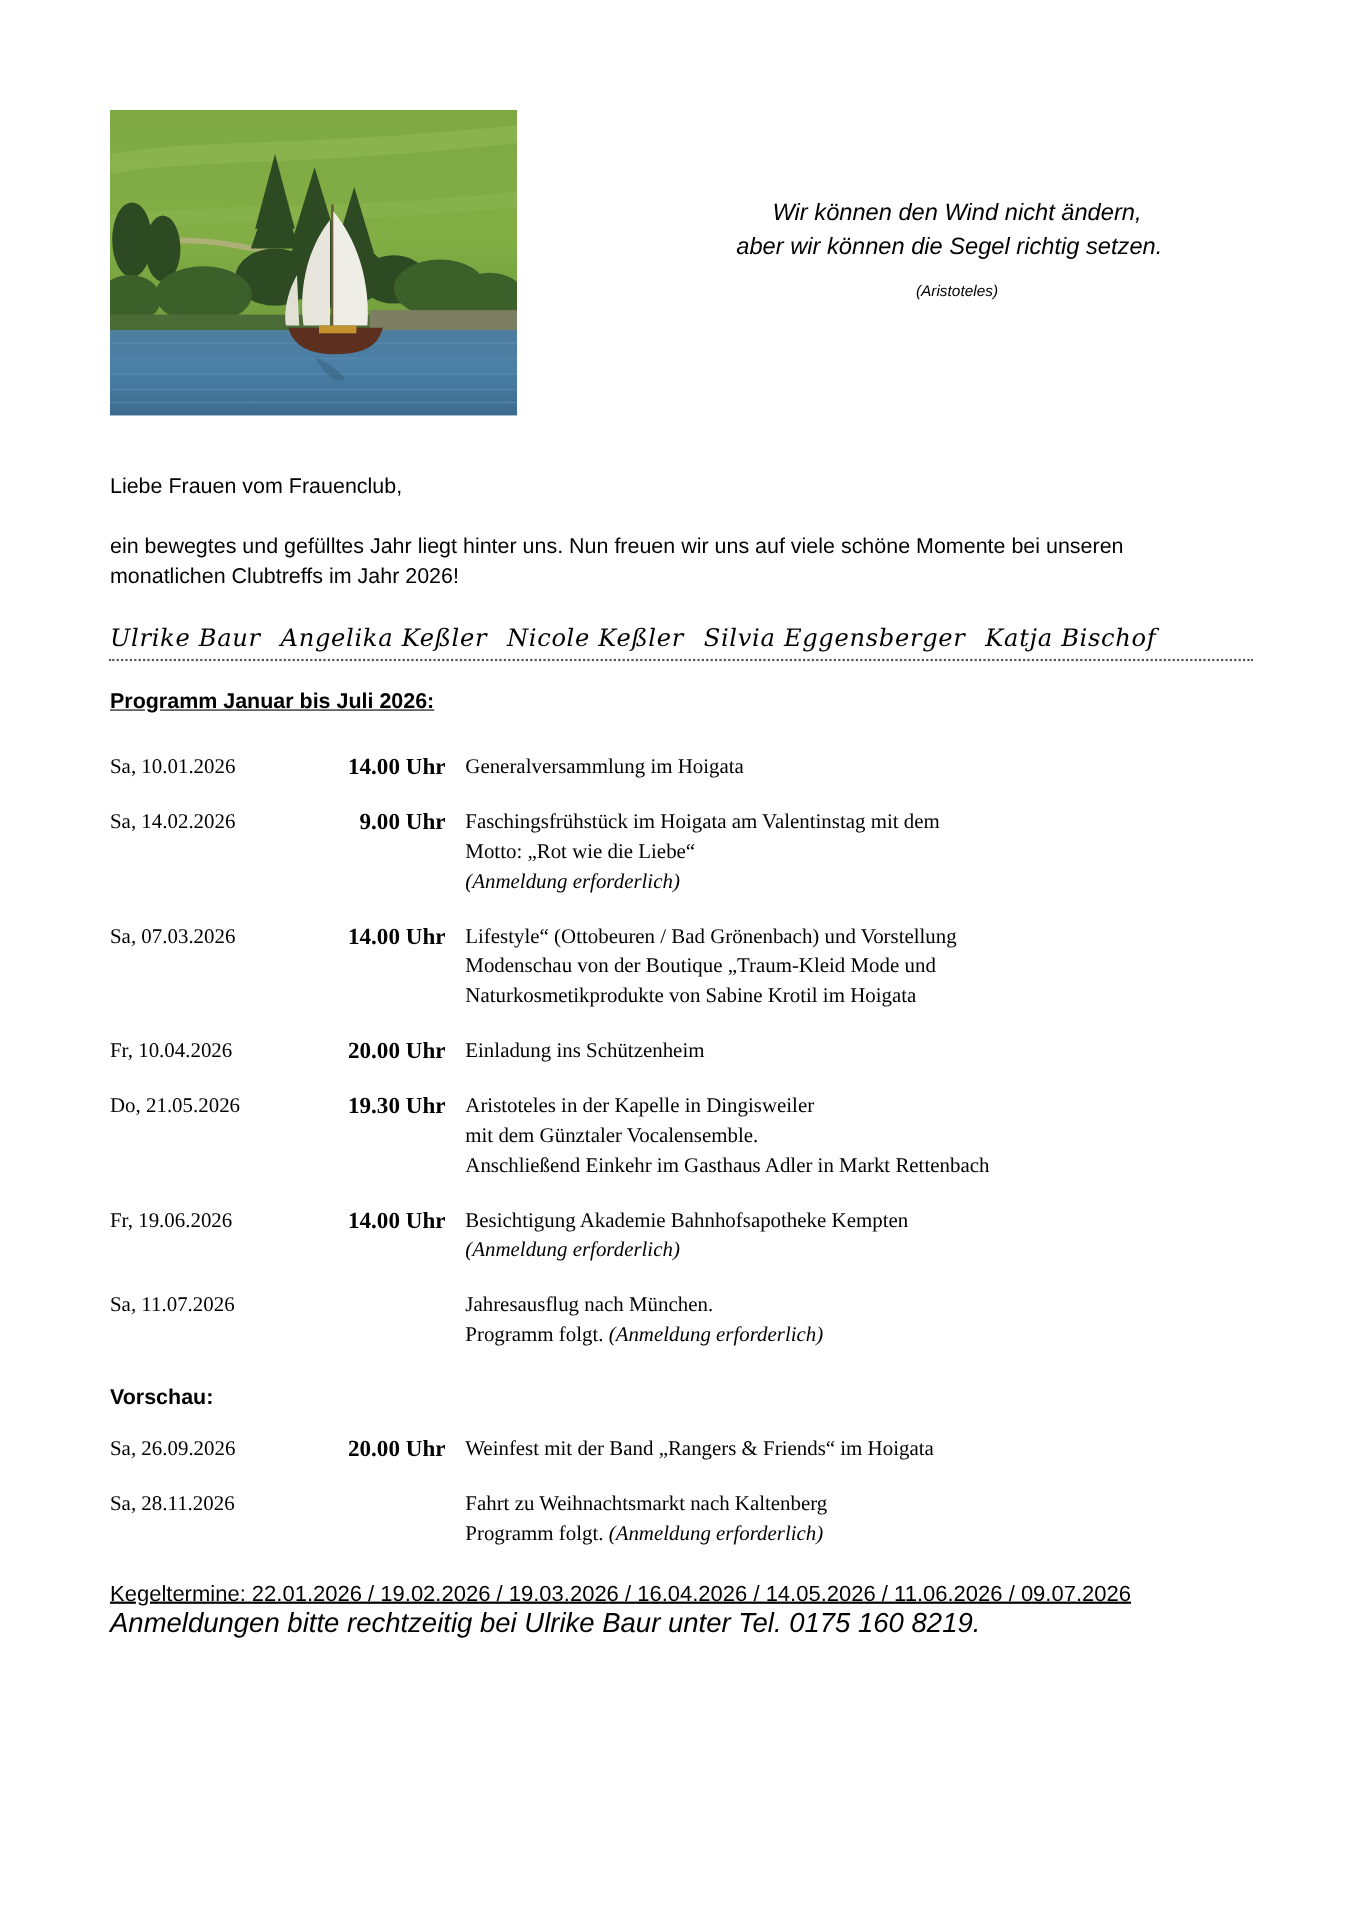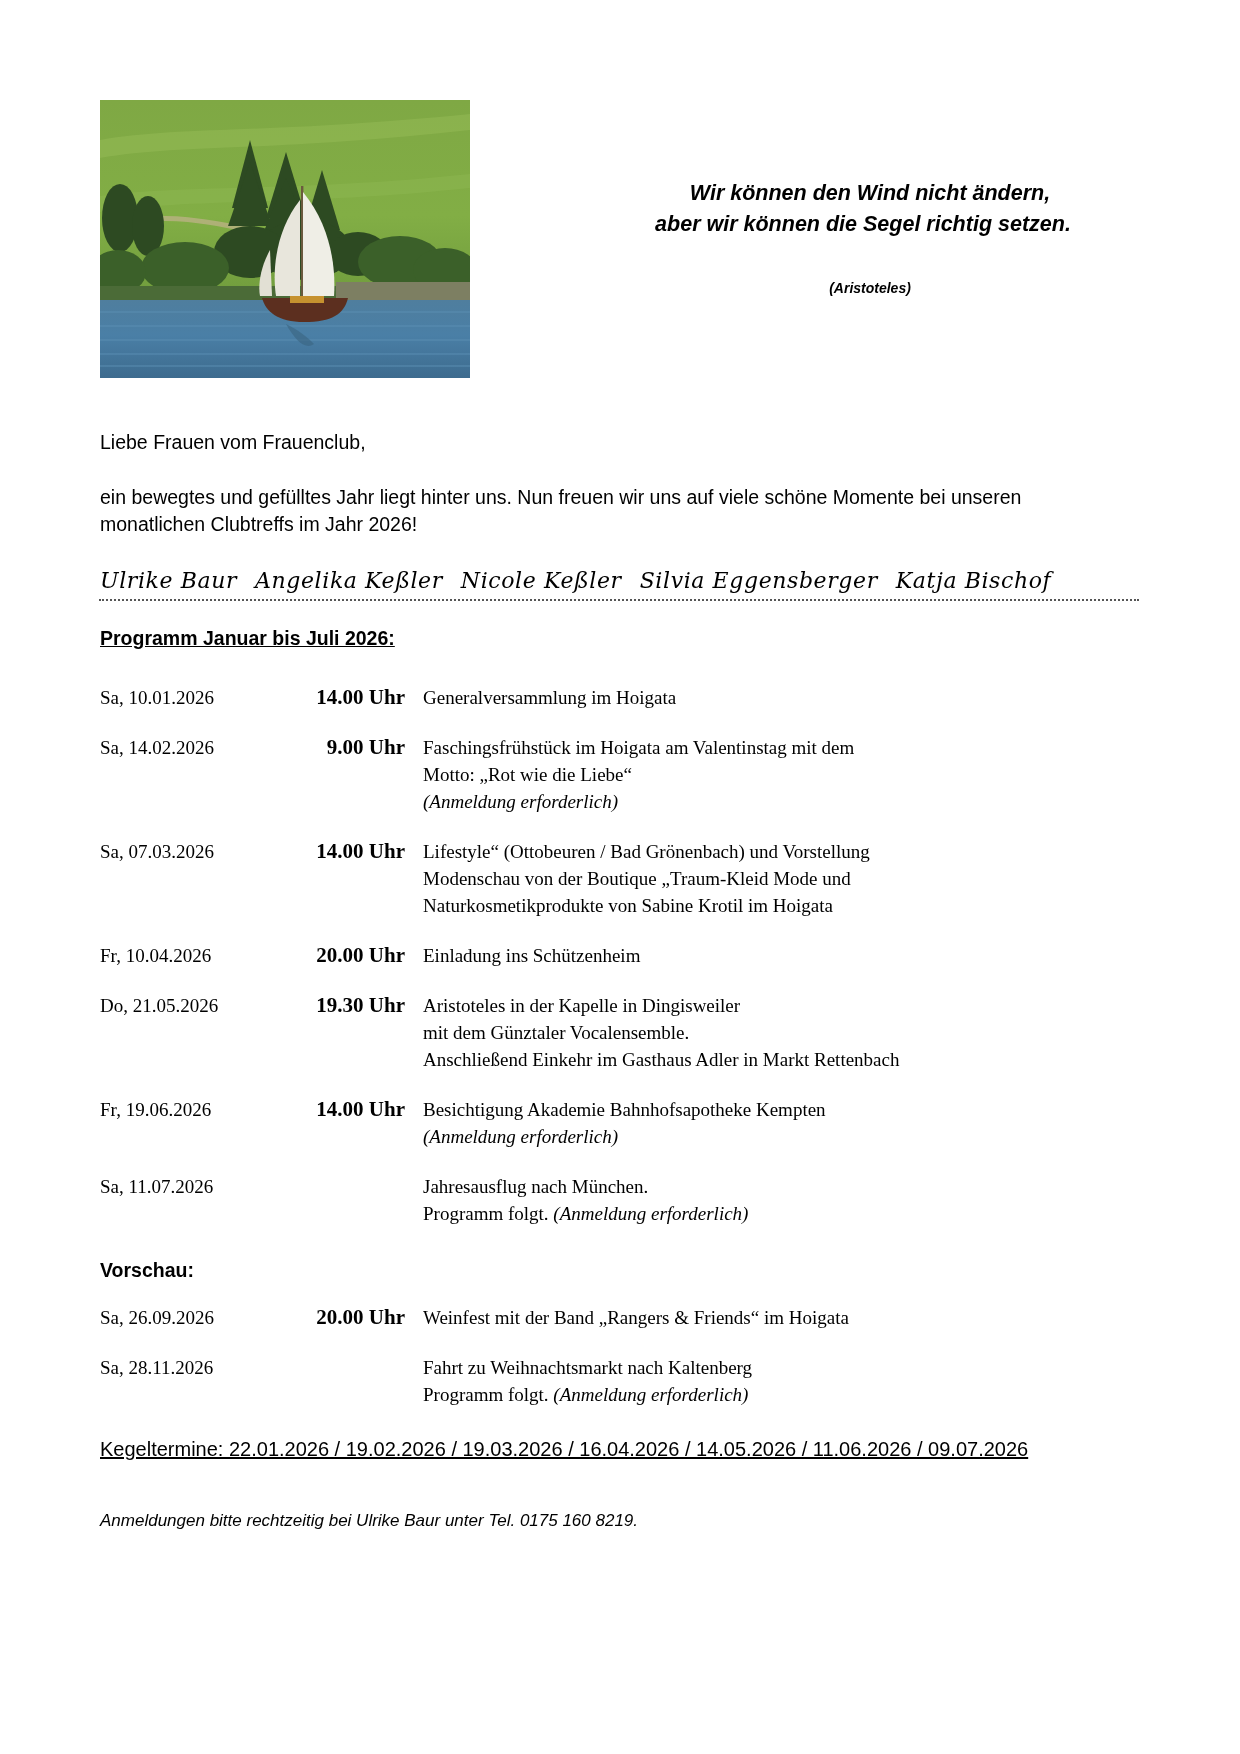--- a/index.html
+++ b/index.html
@@ -39,31 +39,30 @@
     border: 0;
   }
   .photo svg { display: block; }
 
   .quote-block {
     position: absolute;
     left: 420px;
     top: 78px;
     width: 700px;
     text-align: center;
-    font-weight: bold;
   }
   .quote-line {
     font-style: italic;
     font-size: 21.5px;
     line-height: 31px;
     white-space: nowrap;
   }
   .quote-line.l2 { margin-left: -14px; }
   .quote-author {
-    margin-top: 40px;
+    margin-top: 16px;
     font-style: italic;
     font-size: 14px;
   }
 
   
   .salutation {
     margin-top: 28px;
     font-size: 19.5px;
     line-height: 28px;
   }
@@ -138,22 +137,21 @@
   }
 
   .kegel {
     margin-top: 28px;
     font-size: 20px;
     line-height: 27px;
     max-width: 1000px;
     text-decoration: underline;
   }
   .footer-note {
-    margin-top: 44px;
-    font-size: 17px;
+    font-size: 25px;
     font-style: italic;
     line-height: 27px;
   }
 </style>
 </head>
 <body>
 
 <div class="page">
 
   <div class="header">

